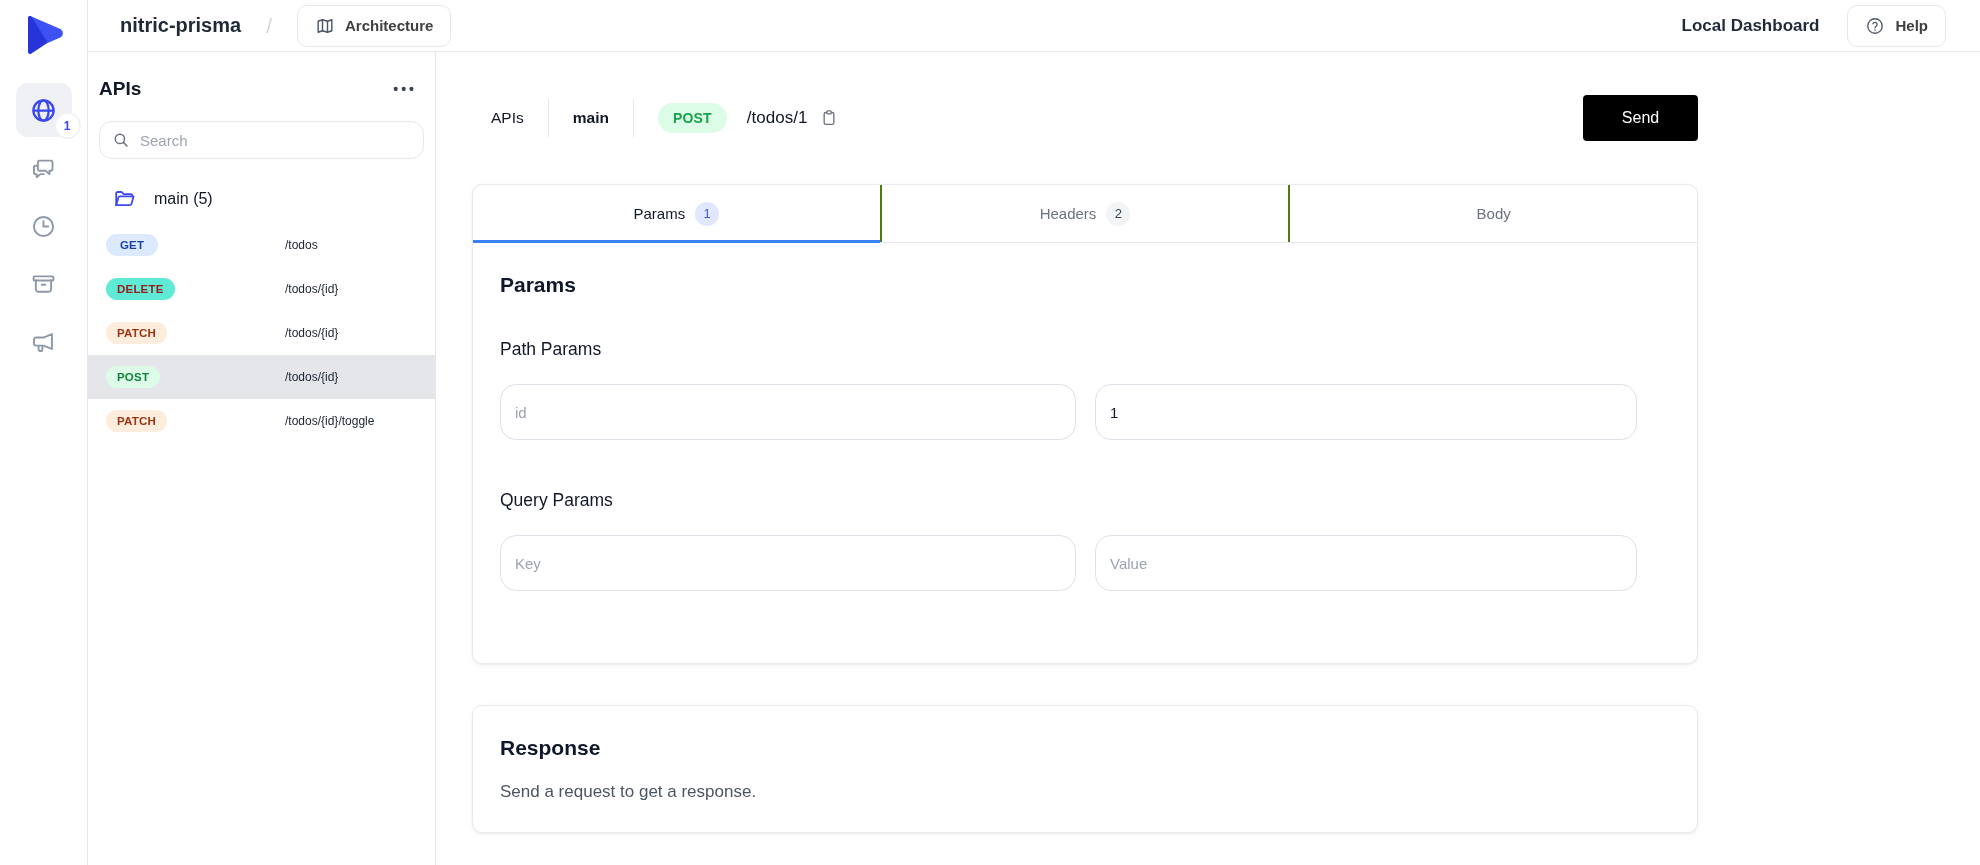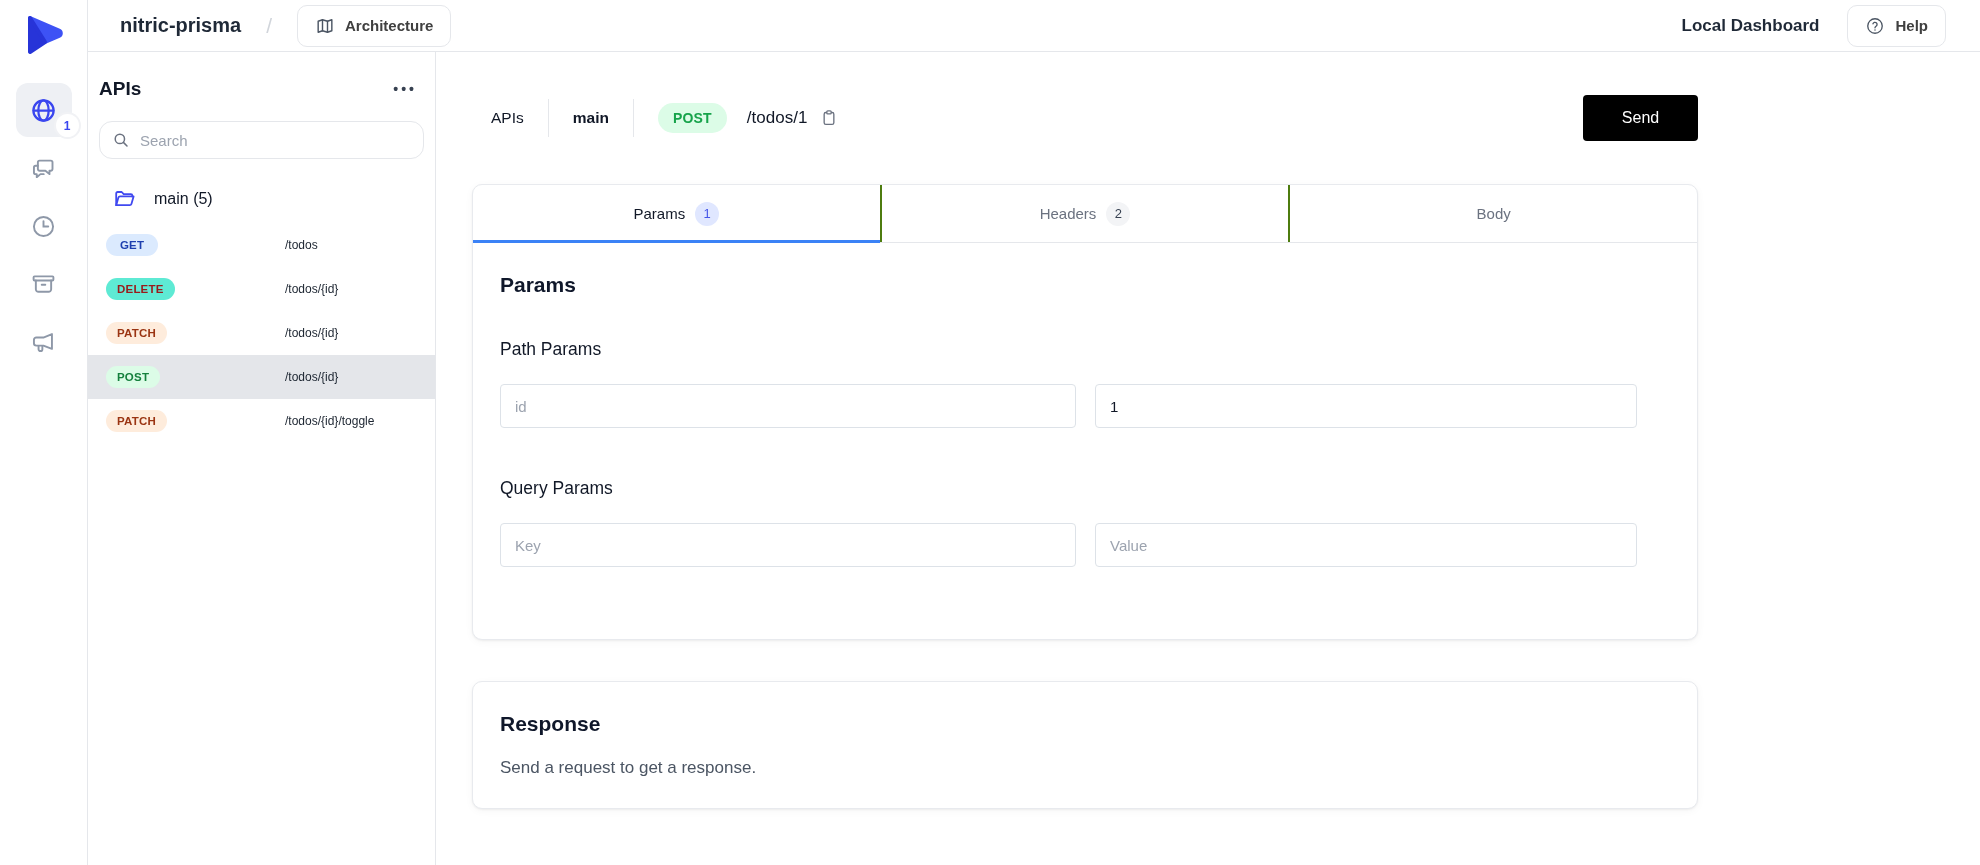--- a/index.html
+++ b/index.html
@@ -97,21 +97,21 @@
   .tab-badge:empty { display:none; }
   .b-indigo { background:#e0e7ff; color:#4555e8; }
   .b-gray { background:#f3f4f6; color:#374151; }
 
   .card-body { padding:30px 28px 72px 27px; }
   .card-body h3, .card.response h3 { font-size:21px; font-weight:700; color:#0f172a; }
   .card-body h4 { font-size:17.5px; font-weight:500; color:#111827; }
   .card-body h4.first { margin-top:42px; }
   .card-body h4.later { margin-top:50px; }
   .kv-row { display:flex; gap:19px; margin-top:24px; }
-  .kv { height:44px; border:1px solid #dde2e8; border-radius:4px; padding:0 14px; font-size:15px;
+  .kv { height:56px; border:1px solid #dde2e8; border-radius:16px; padding:0 14px; font-size:15px;
     color:#111827; outline:none; font-family:inherit; }
   .kv::placeholder { color:#9ca3af; }
   .kv-key { width:576px; }
   .kv-val { width:542px; }
 
   .card.response { margin-top:41px; padding:30px 28px 30px 27px; }
   .card.response p { margin-top:22px; font-size:17px; color:#4b5563; }
 </style>
 </head>
 <body>

